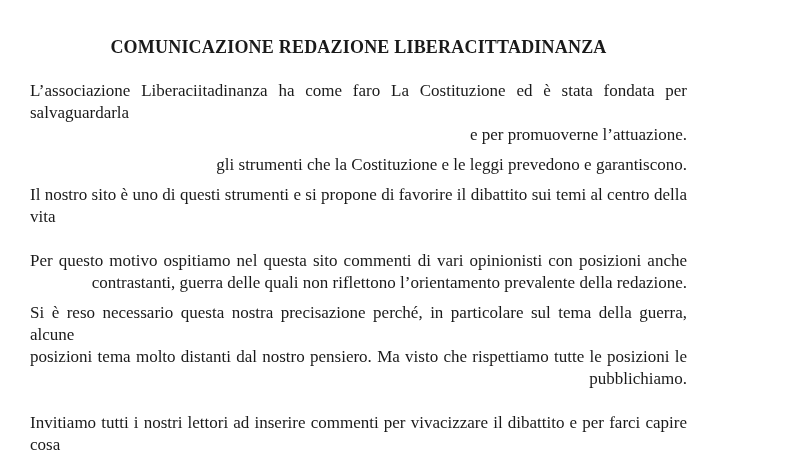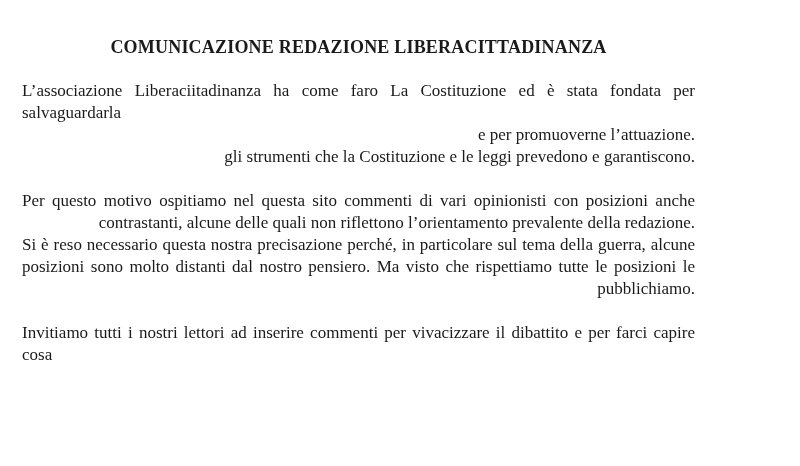--- a/index.html
+++ b/index.html
@@ -23,21 +23,21 @@
   }
   .doc-title {
     font-size: 18px;
     font-weight: bold;
     text-align: center;
     line-height: 22px;
     margin: 0 0 22px 0;
     letter-spacing: 0.2px;
   }
   .paragraph {
-    margin: 0;
+    margin: 8px;
   }
   .paragraph.gap-before {
     margin-top: 22px;
   }
   .line {
     font-size: 17px;
     line-height: 22px;
     text-align: right;
   }
   .line.just {
@@ -53,27 +53,28 @@
   <h1 class="doc-title">COMUNICAZIONE REDAZIONE LIBERACITTADINANZA</h1>
   <div id="paragraphs">
       <div class="paragraph">
         <div class="line just">L’associazione Liberaciitadinanza ha come faro La Costituzione ed è stata fondata per salvaguardarla</div>
         <div class="line">e per promuoverne l’attuazione.</div>
       </div>
       <div class="paragraph">
         <div class="line">gli strumenti che la Costituzione e le leggi prevedono e garantiscono.</div>
       </div>
       <div class="paragraph">
+        <div class="line just">Il nostro sito è uno di questi strumenti e si propone di favorire il dibattito sui temi al centro della  vita</div>
       </div>
       <div class="paragraph gap-before">
         <div class="line just">Per questo motivo ospitiamo nel questa sito commenti di vari opinionisti con posizioni anche</div>
-        <div class="line">contrastanti, alcune delle quali  non riflettono l’orientamento prevalente della redazione.</div>
+        <div class="line">contrastanti, guerra delle quali  non riflettono l’orientamento prevalente della redazione.</div>
       </div>
       <div class="paragraph">
         <div class="line just">Si è reso necessario questa nostra precisazione perché, in particolare sul tema della guerra, alcune</div>
-        <div class="line just">posizioni sono  molto distanti dal nostro pensiero. Ma visto che rispettiamo tutte le posizioni le</div>
+        <div class="line just">posizioni tema  molto distanti dal nostro pensiero. Ma visto che rispettiamo tutte le posizioni le</div>
         <div class="line">pubblichiamo.</div>
       </div>
       <div class="paragraph gap-before">
         <div class="line just">Invitiamo tutti i nostri lettori ad inserire commenti per vivacizzare il dibattito e per farci capire cosa</div>
       </div>
     </div>
 </div>
 
 </body></html>

